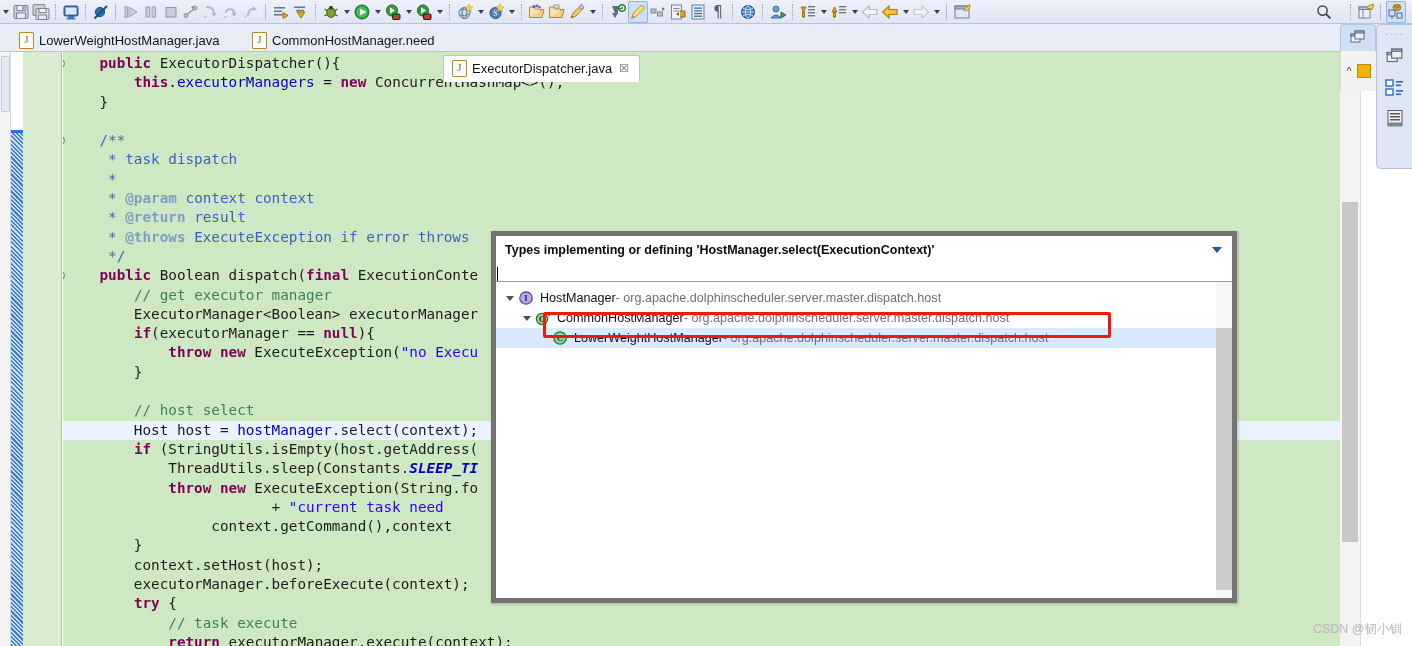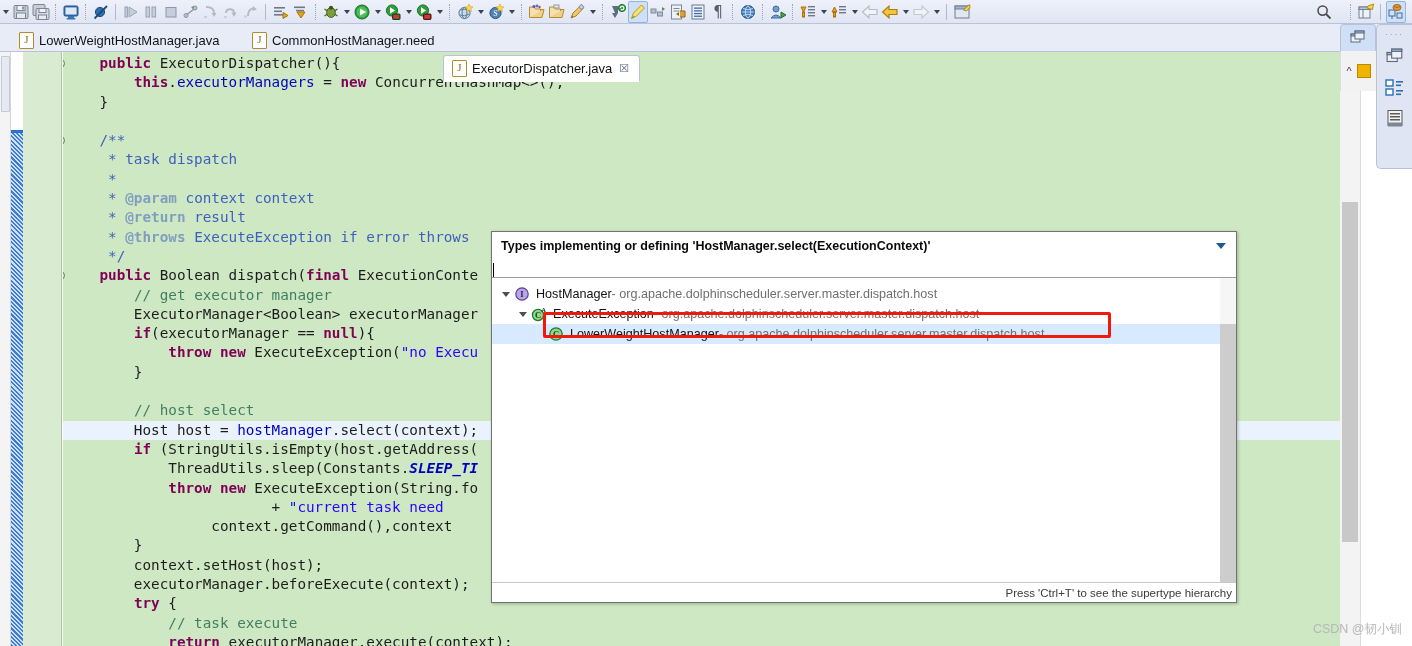--- a/index.html
+++ b/index.html
@@ -229,21 +229,21 @@
   }
   .min-chevron { color:#3d3d3d; font-size:11px; }
   .min-square { width:12px;height:12px;background:#f0b400;border:1px solid #b88a00; }
 
   
   .popup {
     position: absolute;
     left: 491px; top: 231px;
     width: 746px; height: 372px;
     background: #ffffff;
-    border: 1px solid #737373;
+    border: 5px solid #737373;
     box-sizing: border-box;
     box-shadow: 1px 1px 3px rgba(0,0,0,0.25);
     z-index: 50;
     display: flex; flex-direction: column;
   }
   .popup-title {
     height: 28px; flex: none;
     display: flex; align-items: center;
     padding: 0 8px 0 9px;
     font-size: 12.5px; font-weight: bold; color: #0a0a0a;
@@ -764,38 +764,35 @@
             <span class="t-name">HostManager</span>
             <span class="t-pkg"> - org.apache.dolphinscheduler.server.master.dispatch.host</span>
           </div>
           <div class="tree-row" style="padding-left: 23px;">
             <span class="tw expanded"></span>
             <span class="t-ico"><svg width="16" height="16" viewBox="0 0 16 16">
                 <circle cx="7" cy="9" r="5.6" fill="#8fd48f" stroke="#1f7a2a" stroke-width="1.3"></circle>
                 <text x="7" y="12.2" font-size="8.5" fill="#0e4a14" text-anchor="middle" font-family="Liberation Serif" font-weight="bold">C</text>
                 <text x="12.5" y="6" font-size="6.5" fill="#14301f" text-anchor="middle" font-family="Liberation Serif" font-weight="bold">A</text>
               </svg></span>
-            <span class="t-name">ExecuteException</span>
+            <span class="t-name">CommonHostManager</span>
             <span class="t-pkg"> - org.apache.dolphinscheduler.server.master.dispatch.host</span>
           </div>
           <div class="tree-row selected" style="padding-left: 40px;">
             <span class="tw"></span>
             <span class="t-ico"><svg width="16" height="16" viewBox="0 0 16 16">
                 <circle cx="8" cy="8" r="6.2" fill="#8fd48f" stroke="#1f7a2a" stroke-width="1.3"></circle>
                 <text x="8" y="11.4" font-size="8.5" fill="#0e4a14" text-anchor="middle" font-family="Liberation Serif" font-weight="bold">C</text>
               </svg></span>
             <span class="t-name">LowerWeightHostManager</span>
             <span class="t-pkg"> - org.apache.dolphinscheduler.server.master.dispatch.host</span>
           </div>
         </div>
       <div class="popup-scroll">
         <div class="popup-scroll-thumb"></div>
       </div>
     </div>
-    <div class="popup-status">
-      <span>Press 'Ctrl+T' to see the supertype hierarchy</span>
-    </div>
   </div>
 
   <div class="annot-rect"></div>
 
   <div class="watermark">CSDN @韧小钏</div>
 </div>
 
 </body></html>

